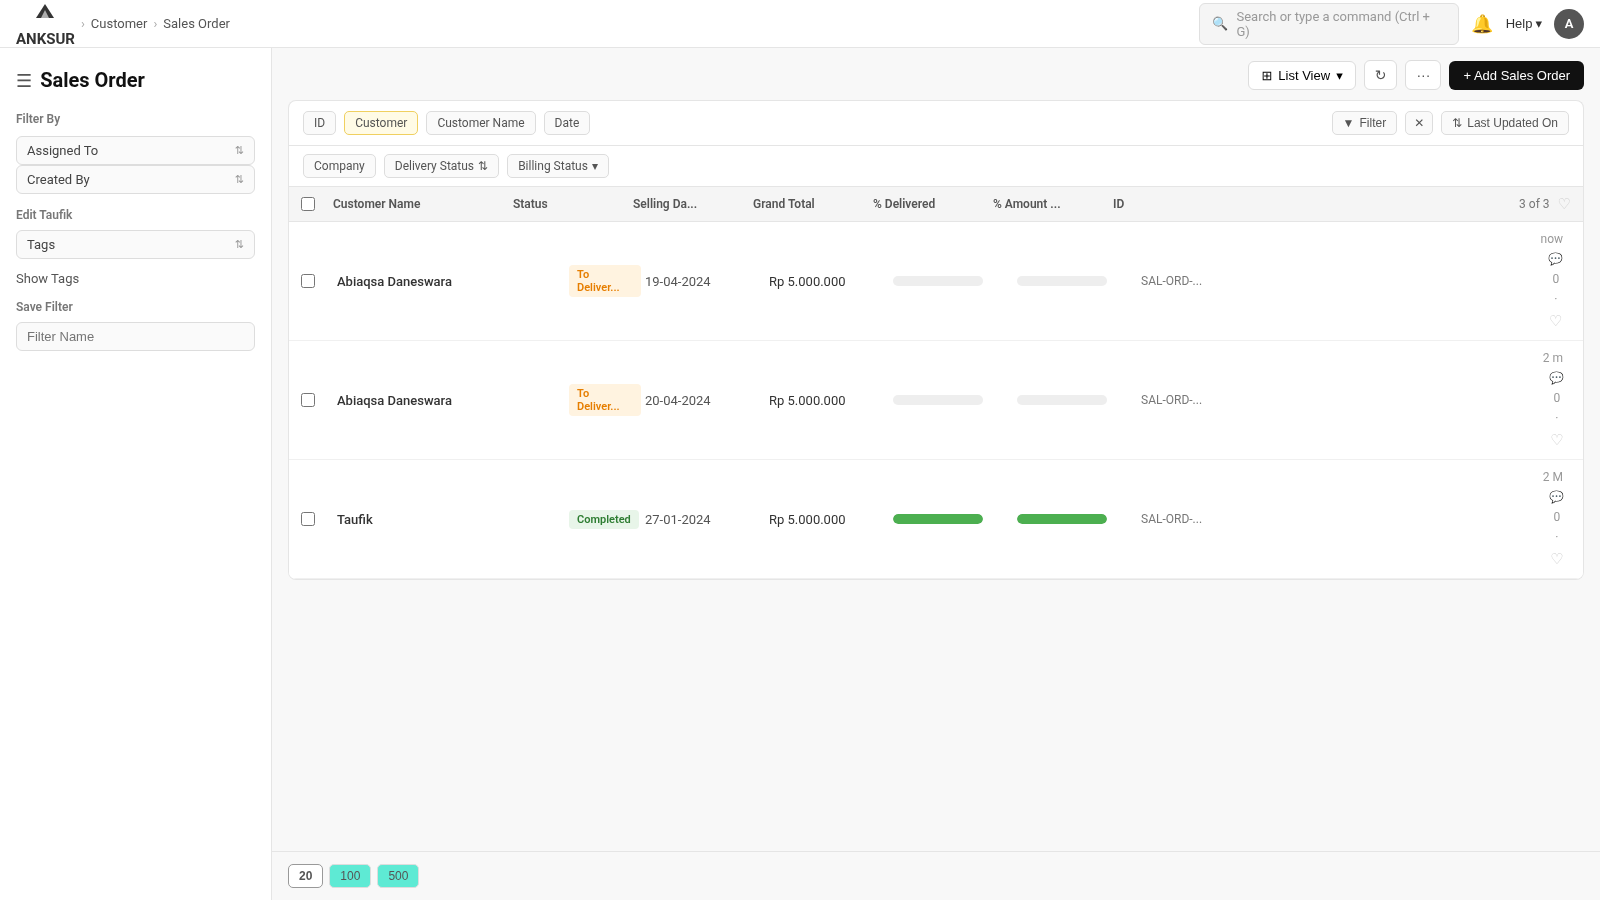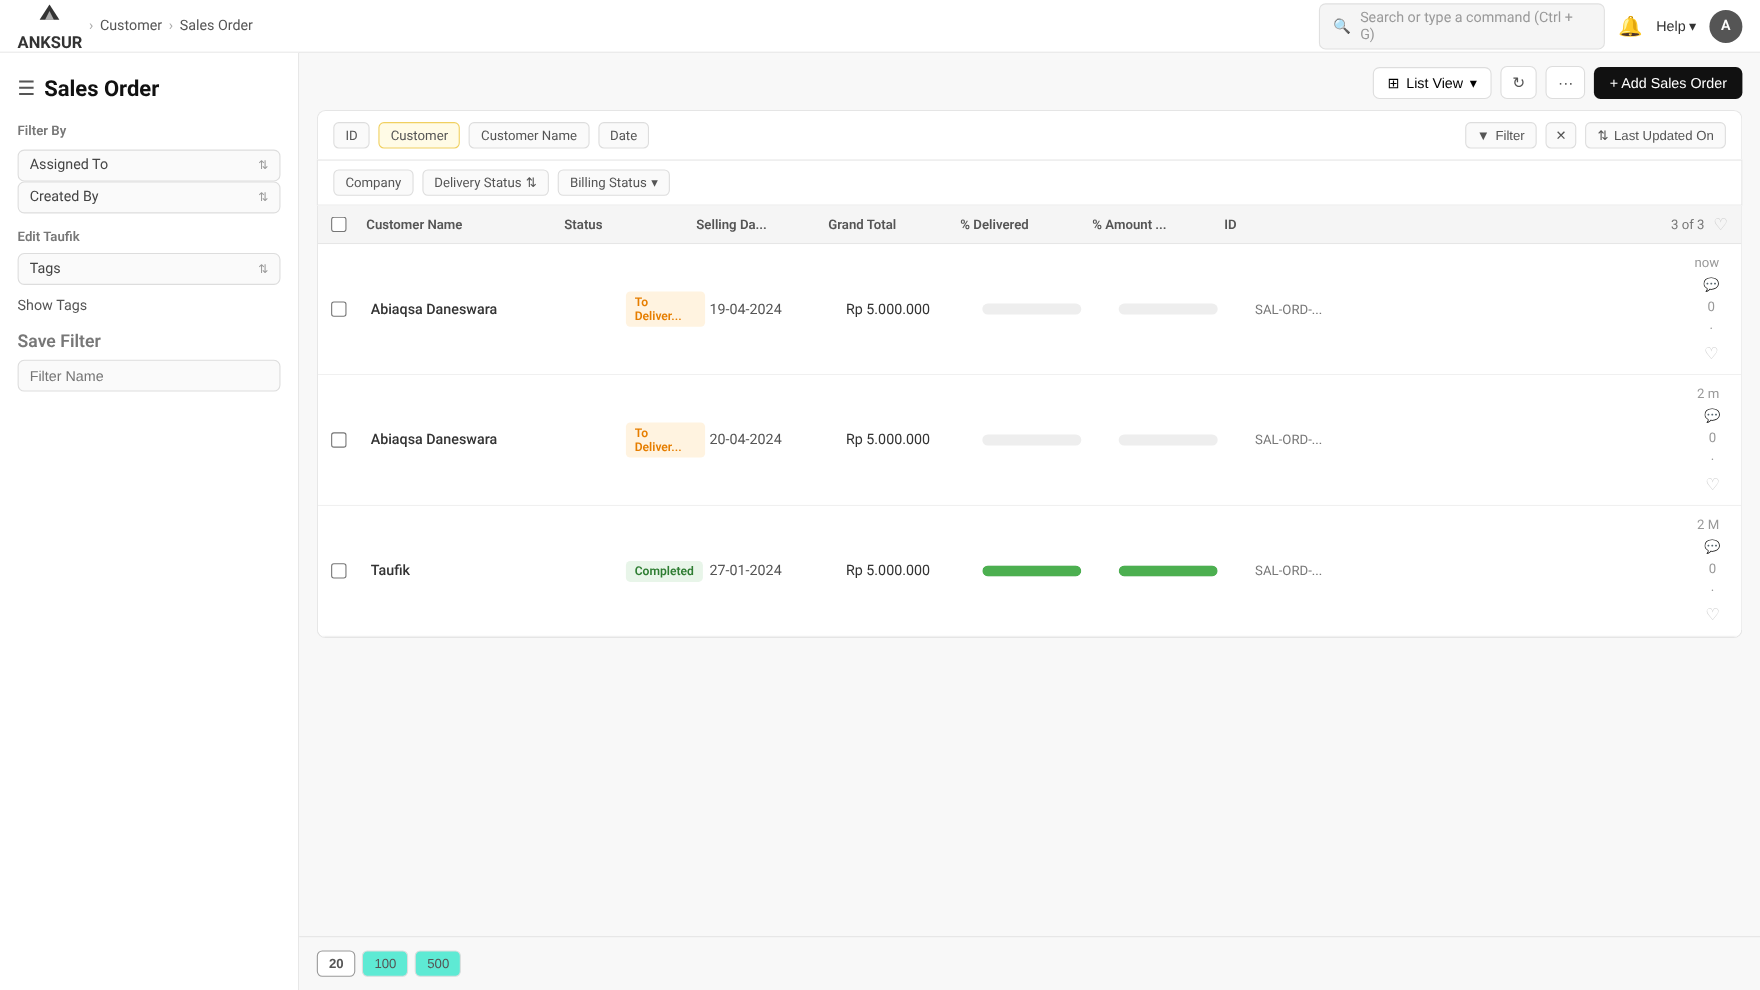--- a/index.html
+++ b/index.html
@@ -47,21 +47,21 @@
     .page-title { font-size: 20px; font-weight: 700; color: #111; }
     .filter-section-label { font-size: 12px; font-weight: 600; color: #777; margin-bottom: 10px; }
     .filter-select {
       display: flex; align-items: center; justify-content: space-between;
       border: 1px solid #ddd; border-radius: 6px; padding: 6px 10px;
       background: #fafafa; cursor: pointer; font-size: 13px; color: #444;
     }
     .filter-select .arrow { color: #999; font-size: 11px; }
     .edit-filters-label { font-size: 12px; font-weight: 600; color: #777; margin: 14px 0 8px; }
     .show-tags-label { font-size: 13px; color: #555; margin: 12px 0 14px; cursor: pointer; }
-    .save-filter-label { font-size: 16px; font-weight: 600; color: #777; margin-bottom: 8px; }
+    .save-filter-label { font-size: 12px; font-weight: 600; color: #777; margin-bottom: 8px; }
     .filter-name-input {
       width: 100%; border: 1px solid #ddd; border-radius: 6px; padding: 6px 10px;
       font-size: 13px; color: #bbb; background: #fafafa;
     }
 
     
     .content { flex: 1; display: flex; flex-direction: column; overflow: hidden; }
     .list-view-btn {
       display: flex; align-items: center; gap: 6px;
       border: 1px solid #ddd; border-radius: 6px; padding: 6px 12px;

